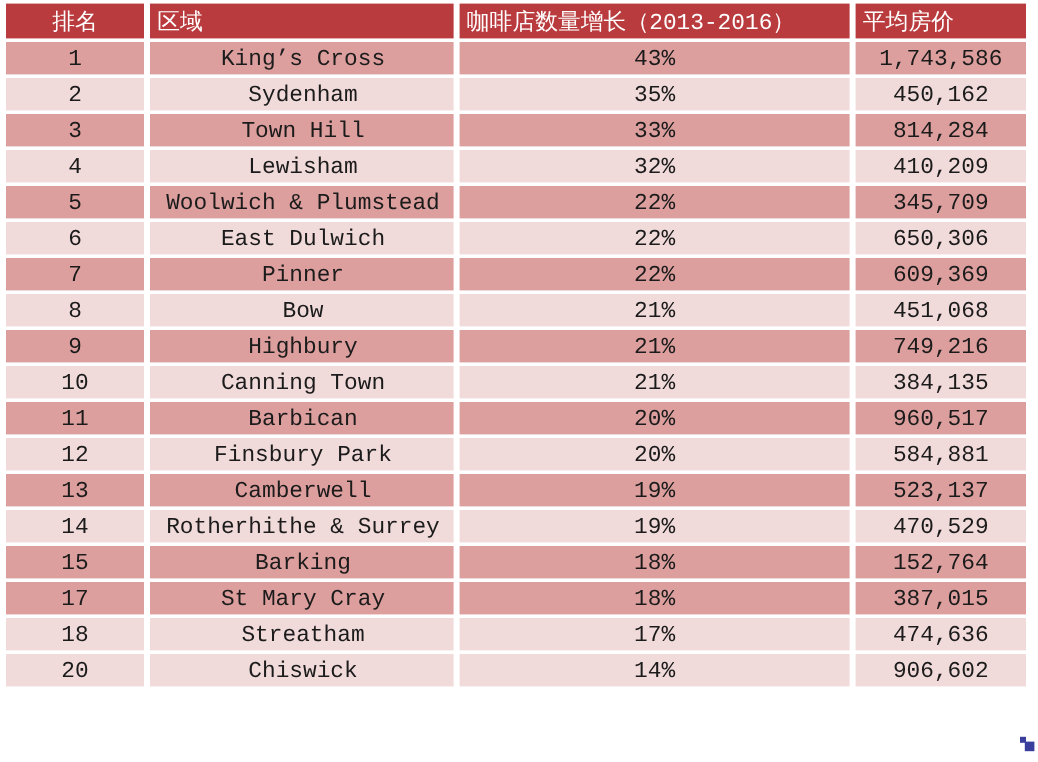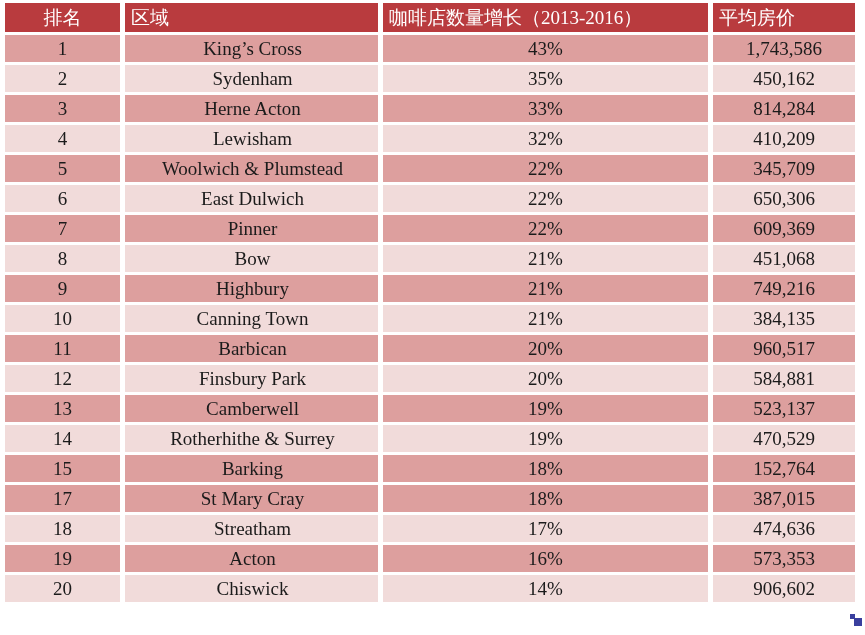--- a/index.html
+++ b/index.html
@@ -18,21 +18,20 @@
     position:relative;
   }
   .slide{
     width:865px;height:635px;position:relative;background:#ffffff;
   }
   table.rank-table{
     width:708px;
     border-collapse:separate;
     border-spacing:5px 3px;
     table-layout:fixed;
-    font-family:Liberation Serif, serif;
   }
   col.c-rank{width:115px;}
   col.c-area{width:253px;}
   col.c-growth{width:325px;}
   col.c-price{width:142px;}
   th{
     background:var(--header-bg);
     color:var(--header-text);
     height:29px;
     font-size:19px;
@@ -100,21 +99,21 @@
           <td class="price">1,743,586</td>
         </tr>
         <tr class="even">
           <td class="rank">2</td>
           <td class="area">Sydenham</td>
           <td class="growth">35%</td>
           <td class="price">450,162</td>
         </tr>
         <tr class="odd">
           <td class="rank">3</td>
-          <td class="area">Herne Acton</td>
+          <td class="area">Town Hill</td>
           <td class="growth">33%</td>
           <td class="price">814,284</td>
         </tr>
         <tr class="even">
           <td class="rank">4</td>
           <td class="area">Lewisham</td>
           <td class="growth">32%</td>
           <td class="price">410,209</td>
         </tr>
         <tr class="odd">
@@ -187,26 +186,20 @@
           <td class="rank">17</td>
           <td class="area">St Mary Cray</td>
           <td class="growth">18%</td>
           <td class="price">387,015</td>
         </tr>
         <tr class="even">
           <td class="rank">18</td>
           <td class="area">Streatham</td>
           <td class="growth">17%</td>
           <td class="price">474,636</td>
-        </tr>
-        <tr class="odd">
-          <td class="rank">19</td>
-          <td class="area">Acton</td>
-          <td class="growth">16%</td>
-          <td class="price">573,353</td>
         </tr>
         <tr class="even">
           <td class="rank">20</td>
           <td class="area">Chiswick</td>
           <td class="growth">14%</td>
           <td class="price">906,602</td>
         </tr>
       </tbody>
   </table>
 

